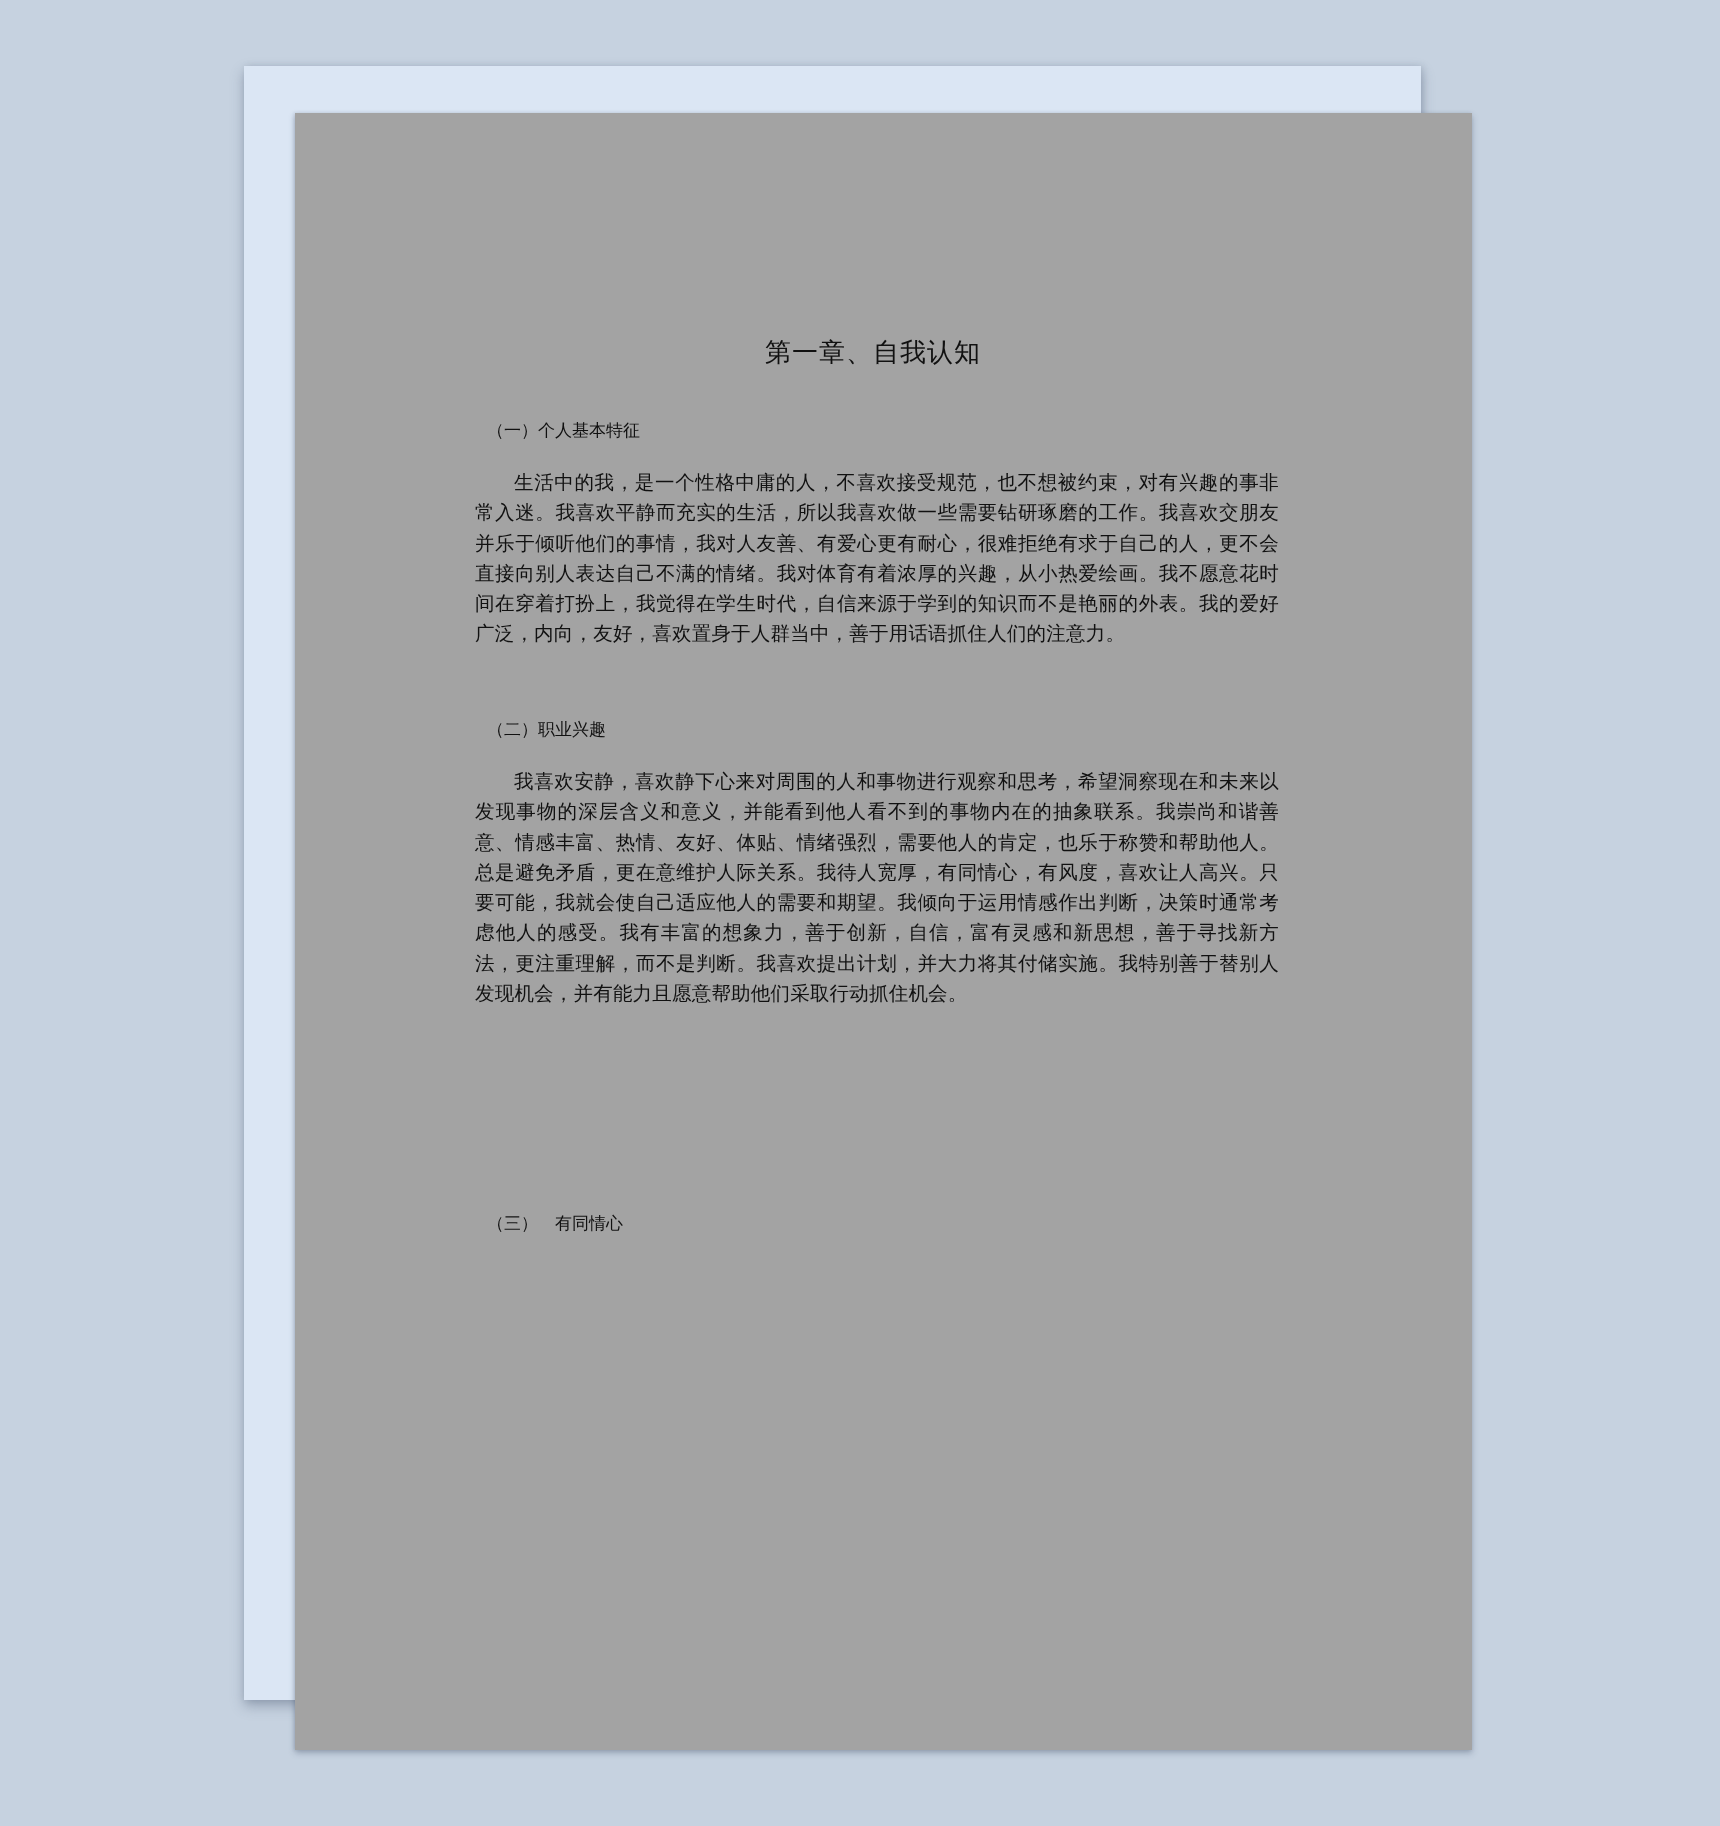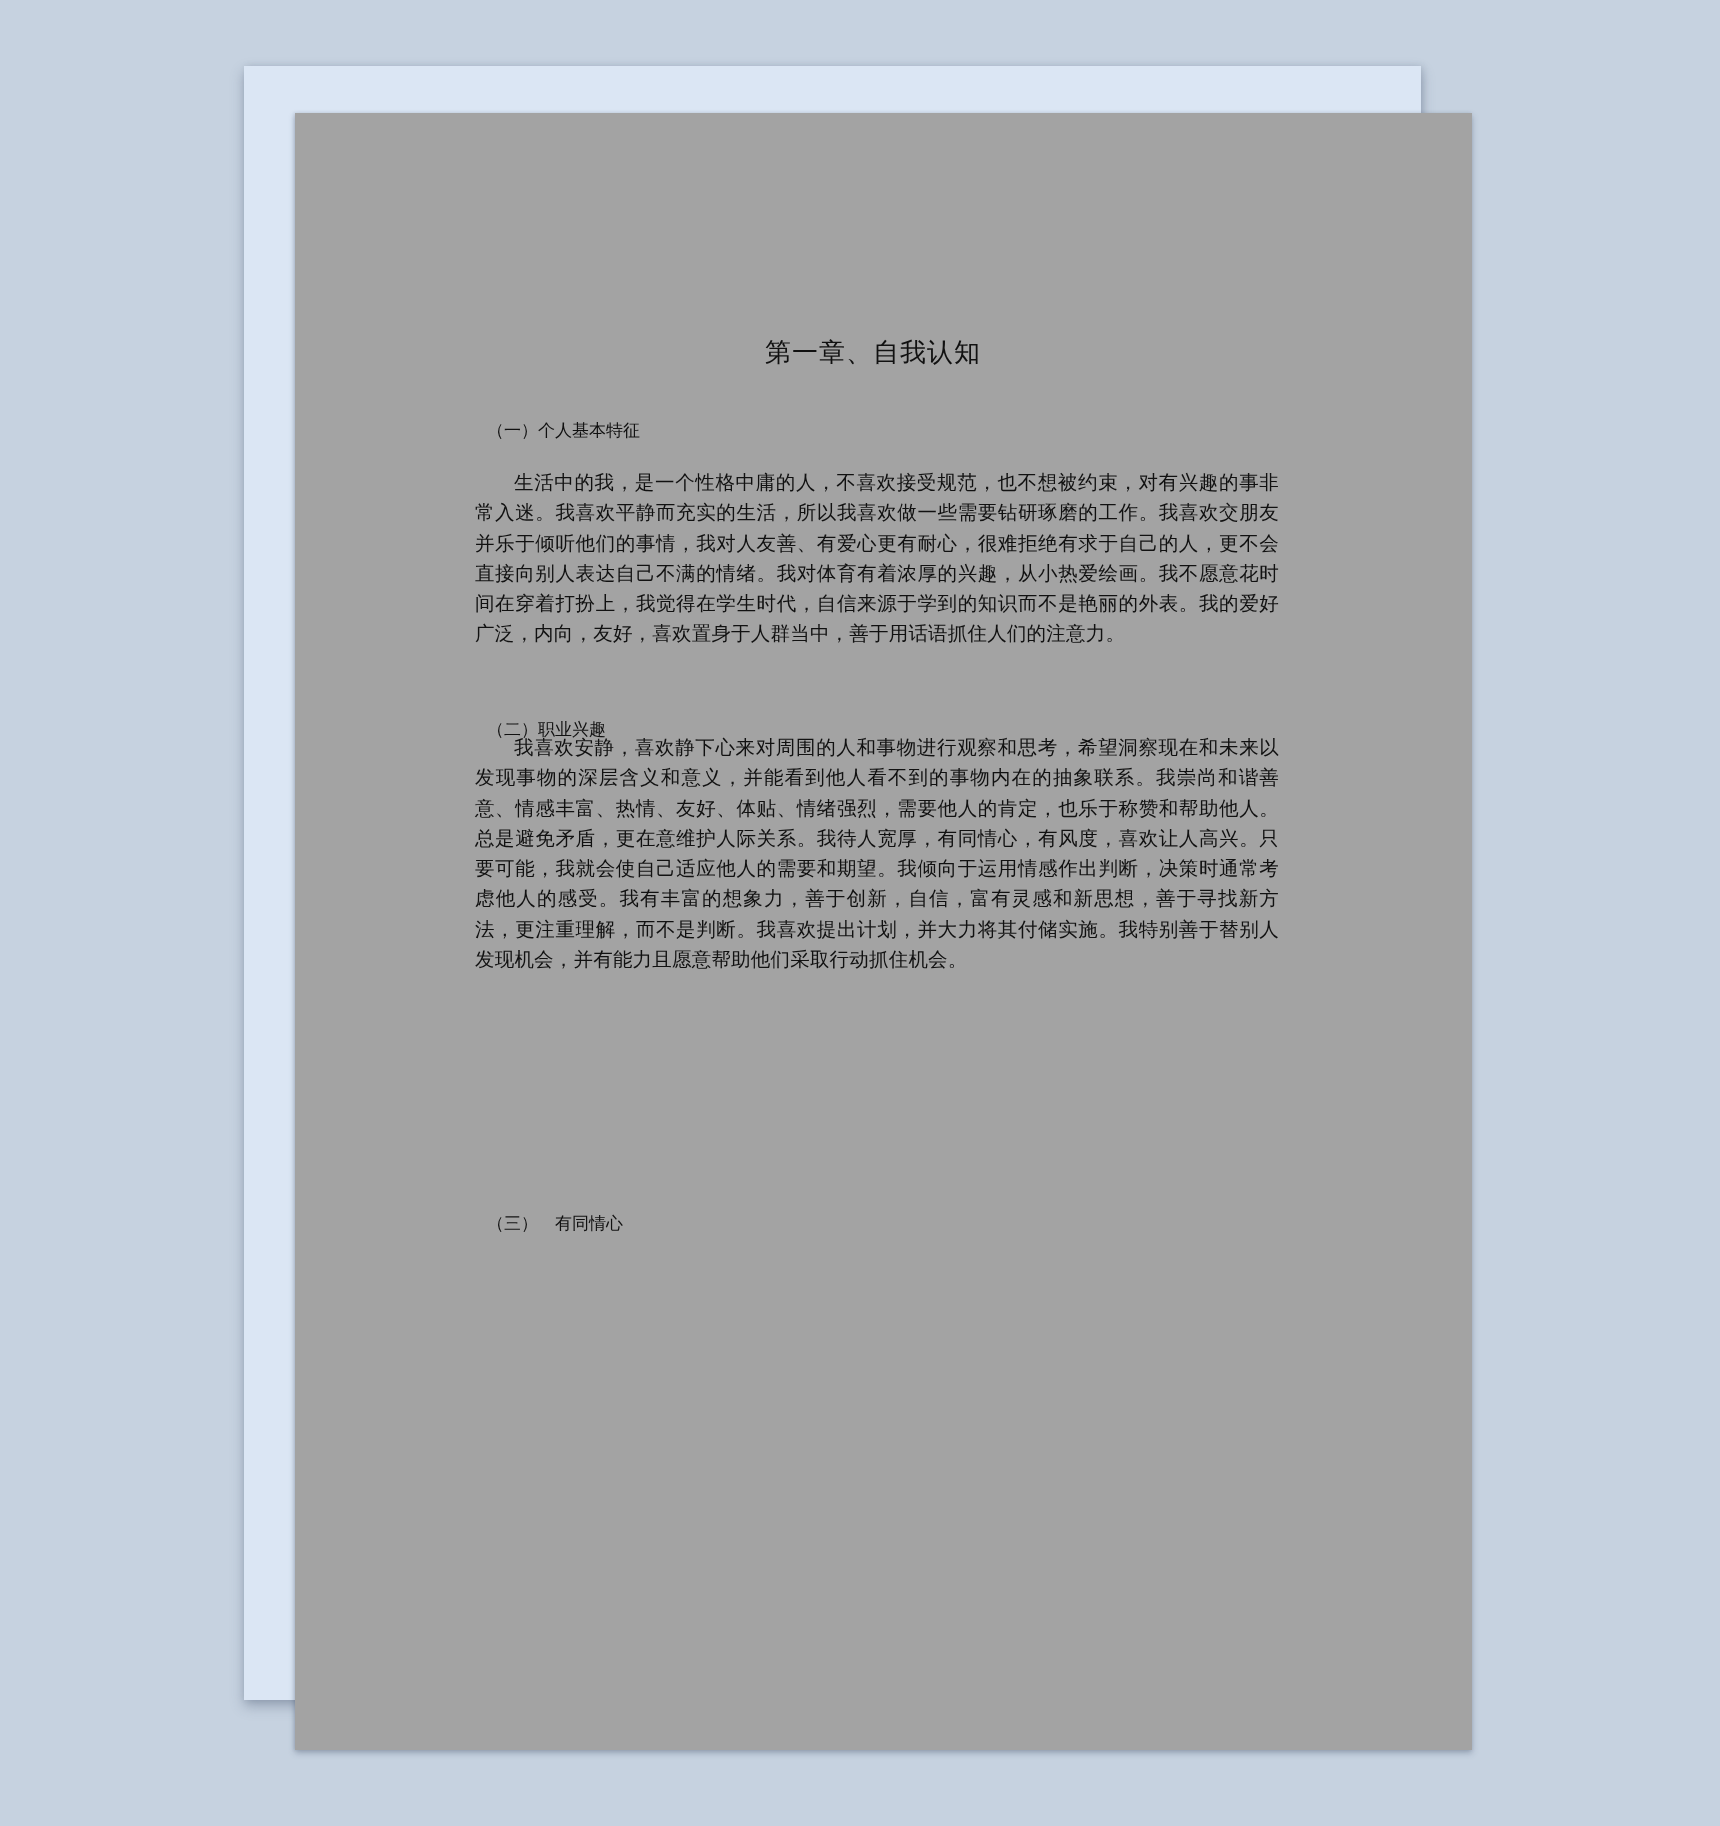--- a/index.html
+++ b/index.html
@@ -55,21 +55,21 @@
     font-size: 19.5px;
     line-height: 30.3px;
     text-indent: 2em;
     text-align: justify;
     margin: 4px;
     letter-spacing: 0.2px;
   }
   .h1 { top: 290px; }
   .p1 { top: 351px; }
   .h2 { top: 589px; }
-  .p2 { top: 616px; }
+  .p2 { top: 650px; }
   .h3 { top: 1083px; }
 </style>
 </head>
 <body>
 
 <div class="back-page"></div>
 
 <div class="front-page">
   <div class="content">
     <h1 class="chapter-title">第一章、自我认知</h1>

